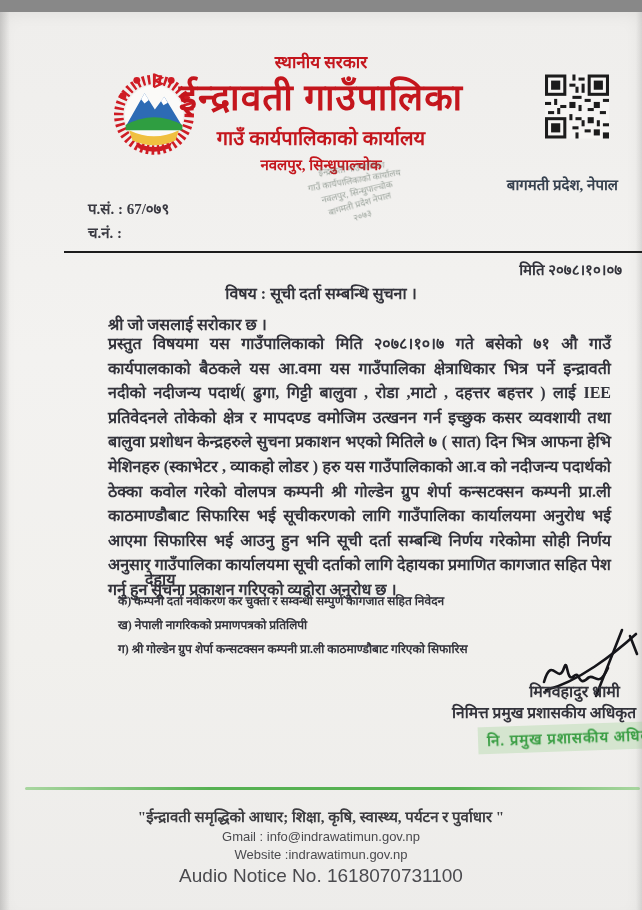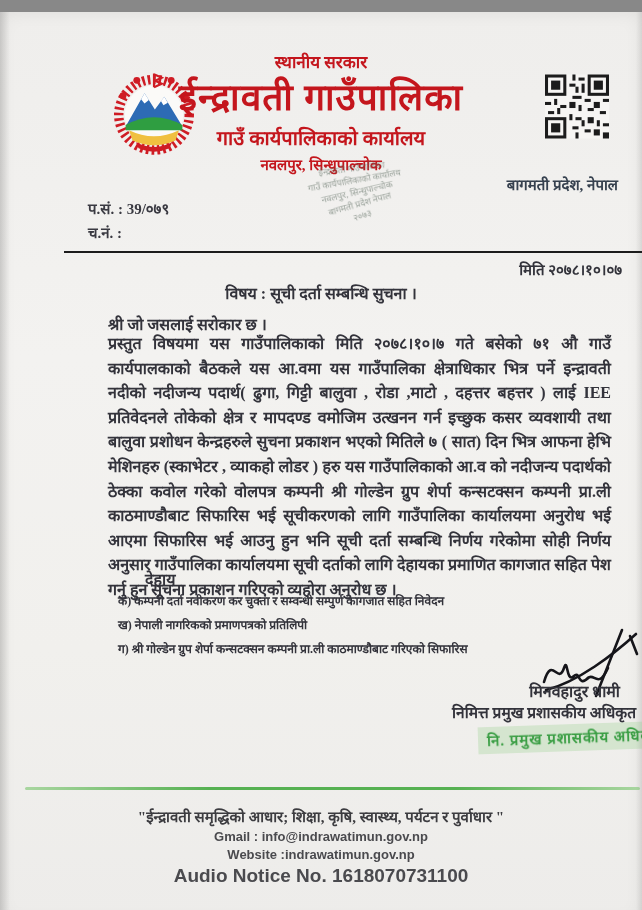--- a/index.html
+++ b/index.html
@@ -55,21 +55,21 @@
   .signature{left:538px; top:612px; width:104px; height:80px;}
   .sig-name{right:22px; top:668px; font-size:16px; font-weight:bold; text-align:right; color:#33333b;}
   .sig-title{right:6px; top:689px; font-size:15.5px; font-weight:bold; color:#33333b;}
   .green-stamp{left:478px; top:712px; transform:rotate(-2deg);
     color:#3a9e44; background:rgba(186,219,178,0.5); font-size:15px; font-weight:bold;
     letter-spacing:1px; padding:3px 9px 4px 9px; white-space:nowrap; filter:blur(0.45px);}
 
   .footer-rule{left:25px; top:775px; width:615px; height:3px;
     background:linear-gradient(90deg,#a9d6a0,#56b152 30%,#56b152 70%,#a9d6a0); border-radius:2px;}
   .motto{top:794px; font-size:15px; font-weight:bold; color:#3c3c40;}
-  .contact{font-family:"Liberation Sans","DejaVu Sans",sans-serif; font-weight:bold; color:#4a4a4e;}
+  .contact{font-family:"Liberation Sans","DejaVu Sans",sans-serif; font-weight:normal; color:#4a4a4e;}
   .gmail{top:817px; font-size:13px;}
   .website{top:835px; font-size:13px;}
   .audio{top:853px; font-size:19px;}
 </style>
 </head>
 <body>
 
 <div class="paper">
 
   <svg class="abs emblem" viewBox="0 0 100 100">
@@ -135,21 +135,21 @@
         <rect x="19" y="19" width="2" height="2"></rect>
     </g>
   </svg>
 
   <div class="abs center gov-line red">स्थानीय सरकार</div>
   <div class="abs center muni-title red">ईन्द्रावती गाउँपालिका</div>
   <div class="abs center office-line red">गाउँ कार्यपालिकाको कार्यालय</div>
   <div class="abs center place-line red">नवलपुर, सिन्धुपाल्चोक</div>
   <div class="abs province">बागमती प्रदेश, नेपाल</div>
 
-  <div class="abs refno">प.सं. : 39/०७९</div>
+  <div class="abs refno">प.सं. : 67/०७९</div>
   <div class="abs chno">च.नं. :</div>
 
   <div class="abs round-stamp">
     <div class="rs-arc1">ईन्द्रावती गाउँपालिका</div>
     <div class="rs-arc2">गाउँ कार्यपालिकाको कार्यालय</div>
     <div class="rs-arc3">नवलपुर, सिन्धुपाल्चोक</div>
     <div class="rs-arc4">बागमती प्रदेश नेपाल</div>
     <div class="rs-arc5">२०७३</div>
   </div>
 

